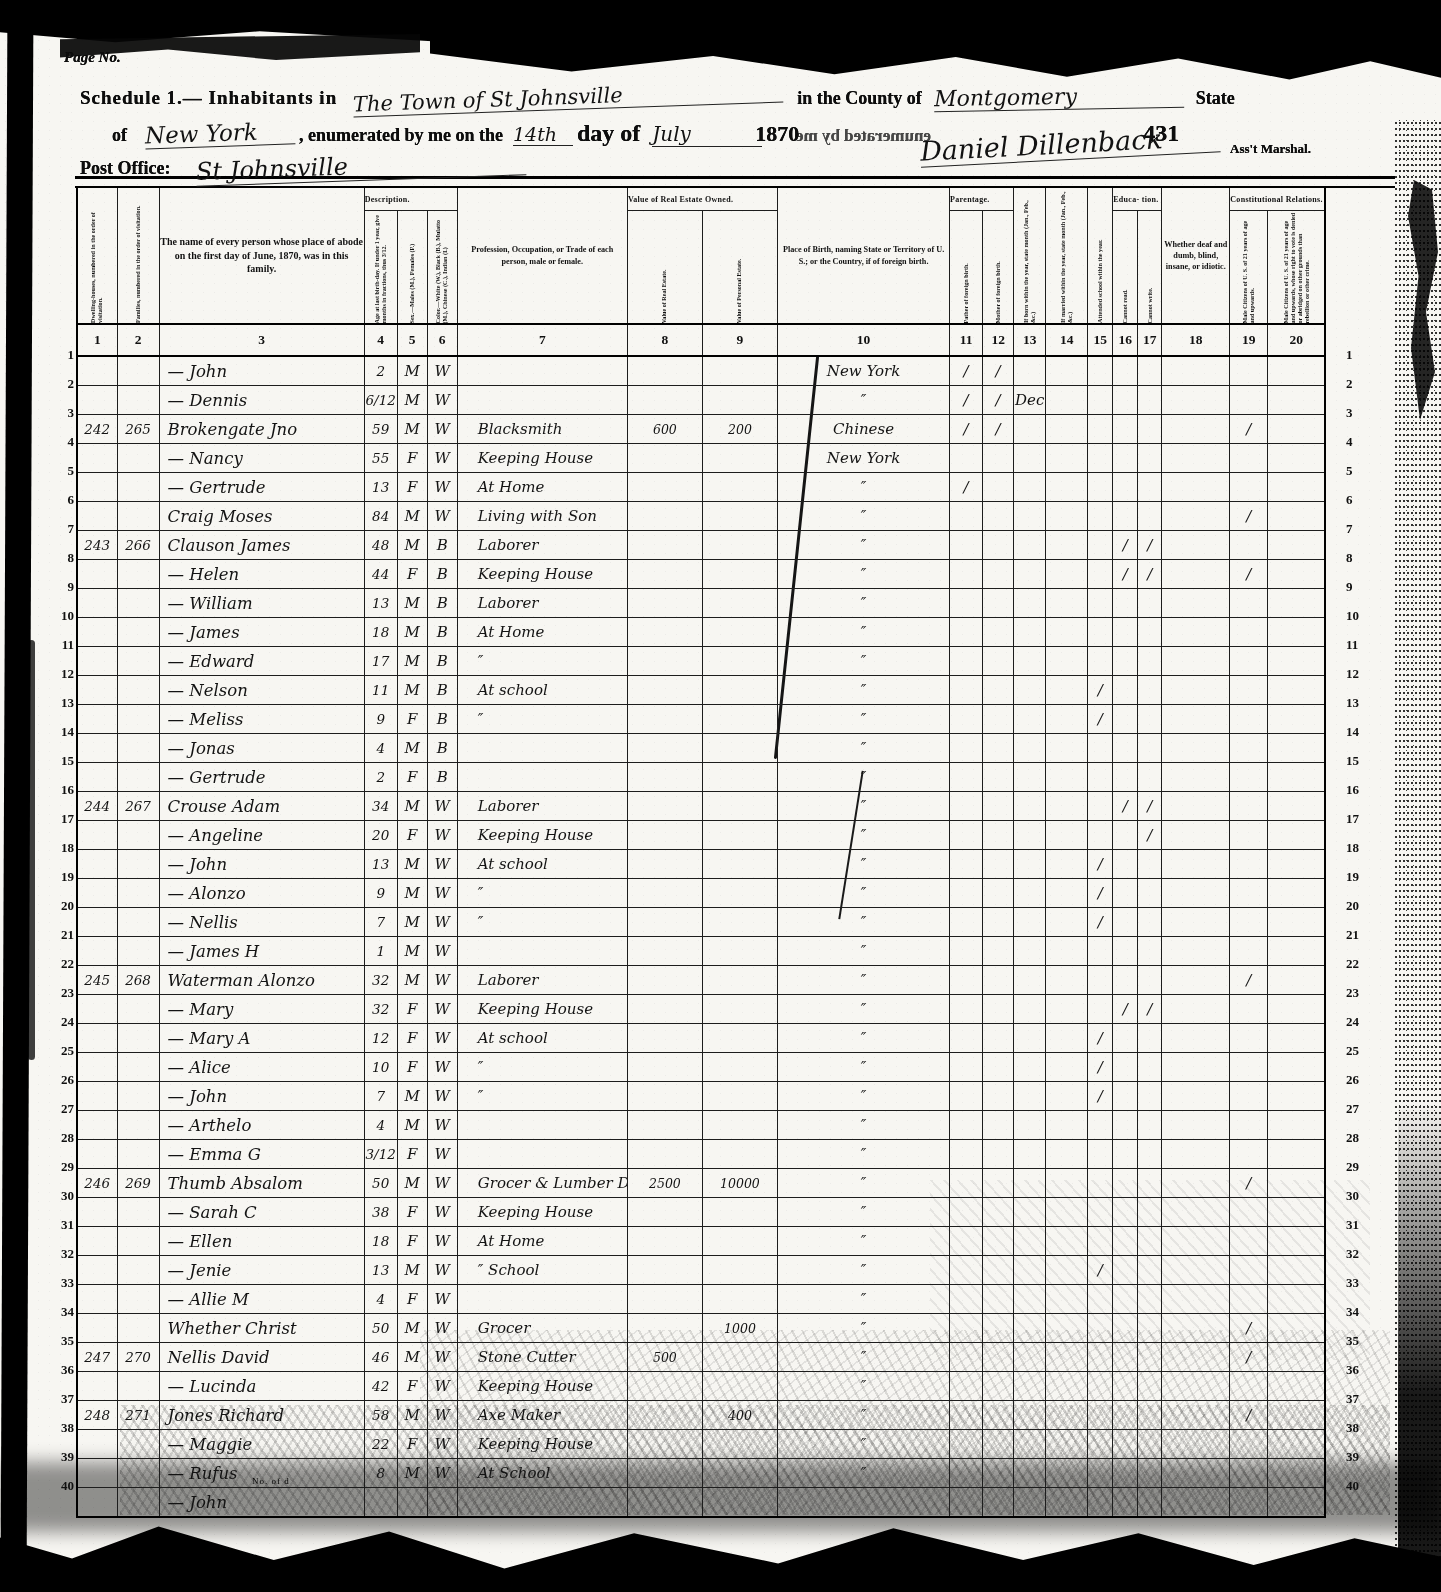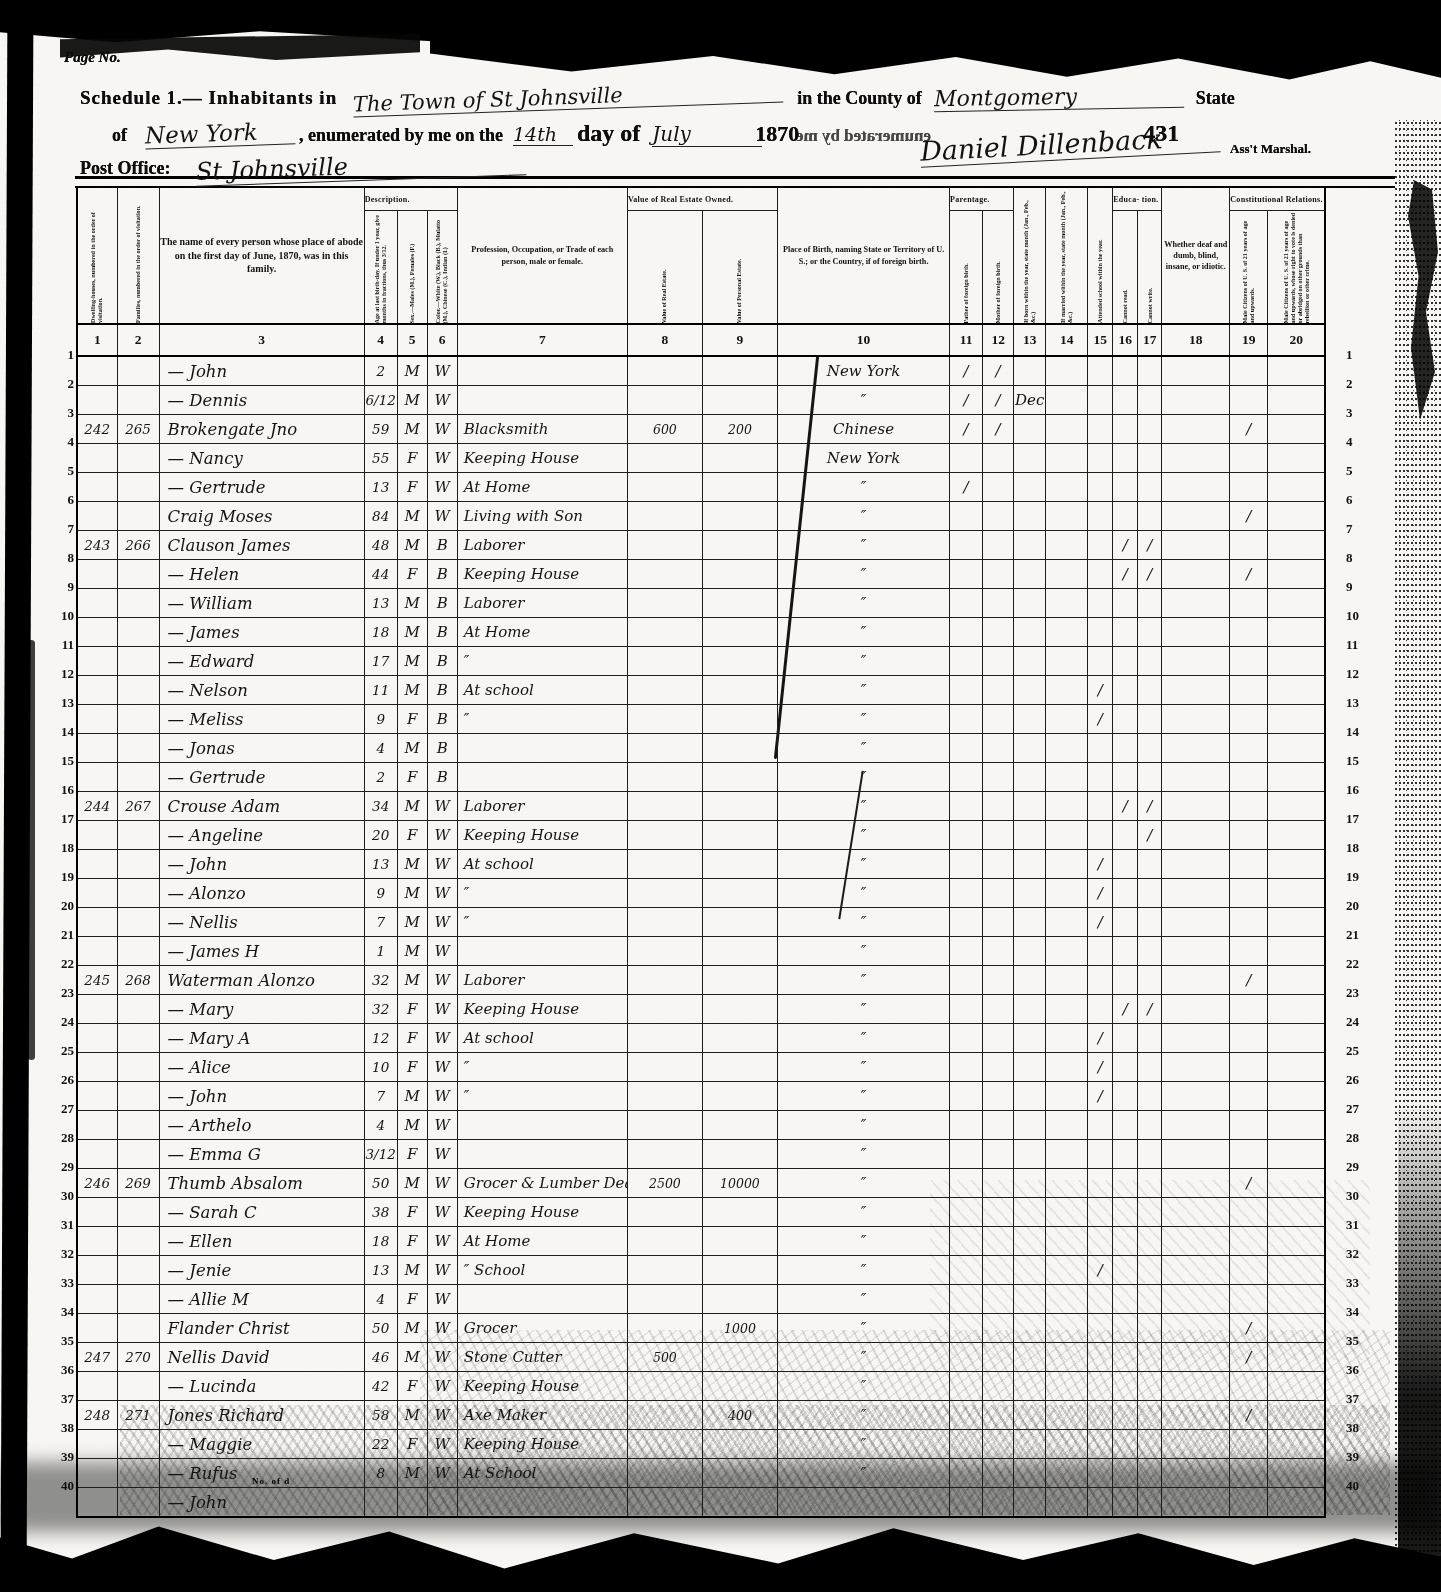--- a/index.html
+++ b/index.html
@@ -52,30 +52,30 @@
   th.grp{height:22px;font-size:8px;font-weight:bold;text-align:left;letter-spacing:.3px;}
   th.vert{writing-mode:vertical-rl;transform:rotate(180deg);font-size:6.1px;line-height:1.15;
        font-weight:bold;text-align:left;padding:2px 1px;max-height:112px;}
   th.htext{font-size:10px;font-weight:bold;text-align:center;vertical-align:middle;padding:2px 10px;line-height:1.35;}
   th.small{font-size:8.2px;}
   tr.numrow th{height:30px;font-size:13.5px;font-weight:bold;text-align:center;border-top:2px solid #000;border-bottom:2px solid #000;}
   tbody td{height:28px;font-family:"DejaVu Serif",serif;font-style:italic;font-size:15px;color:#131313;
        border-bottom:1px solid #4a4a4a;border-left:1px solid #222;border-right:1px solid #222;
        white-space:nowrap;text-align:center;}
   tbody td.c-name{text-align:left;padding-left:8px;font-size:16.5px;}
-  tbody td.c-occ{text-align:left;padding-left:6px;font-size:15px;}
+  tbody td.c-occ{text-align:left;padding-left:20px;font-size:15px;}
   tbody td.c-born{font-size:15px;}
   tbody td.c-d,tbody td.c-f{font-size:13.5px;}
   tbody td.c-age{font-size:13.5px;}
   tbody td.c-re,tbody td.c-pe{font-size:12.5px;}
   .margin-col{position:absolute;z-index:2;top:340px;width:48px;}
   .margin-col div{height:29px;line-height:29px;font-weight:bold;font-size:13px;font-family:"Liberation Serif",serif;}
   #lmargin{left:26px;text-align:right;padding-right:6px;}
   #rmargin{left:1332px;text-align:left;padding-left:14px;}
-  .foot-frag{position:absolute;left:252px;top:1476px;z-index:2;font-size:9px;font-weight:bold;color:#000;letter-spacing:1px;}
+  .foot-frag{position:absolute;left:252px;top:1476px;z-index:2;font-size:9px;font-weight:normal;color:#000;letter-spacing:1px;}
 </style>
 </head>
 <body>
 
 <div class="sheet">
 
   <div class="hdr" style="left:64px;top:48px;font-style:italic;">
     <span class="print" style="font-size:15px;">Page No.</span>
   </div>
 
@@ -993,21 +993,21 @@
           <td class="c-m15"></td>
           <td class="c-m16"></td>
           <td class="c-m17"></td>
           <td class="c-m18"></td>
           <td class="c-m19"></td>
           <td class="c-m20"></td>
         </tr>
         <tr>
           <td class="c-d"></td>
           <td class="c-f"></td>
-          <td class="c-name">Flander Christ</td>
+          <td class="c-name">Whether Christ</td>
           <td class="c-age">50</td>
           <td class="c-sex">M</td>
           <td class="c-color">W</td>
           <td class="c-occ">Grocer</td>
           <td class="c-re"></td>
           <td class="c-pe">1000</td>
           <td class="c-born">″</td>
           <td class="c-m11"></td>
           <td class="c-m12"></td>
           <td class="c-m13"></td>

